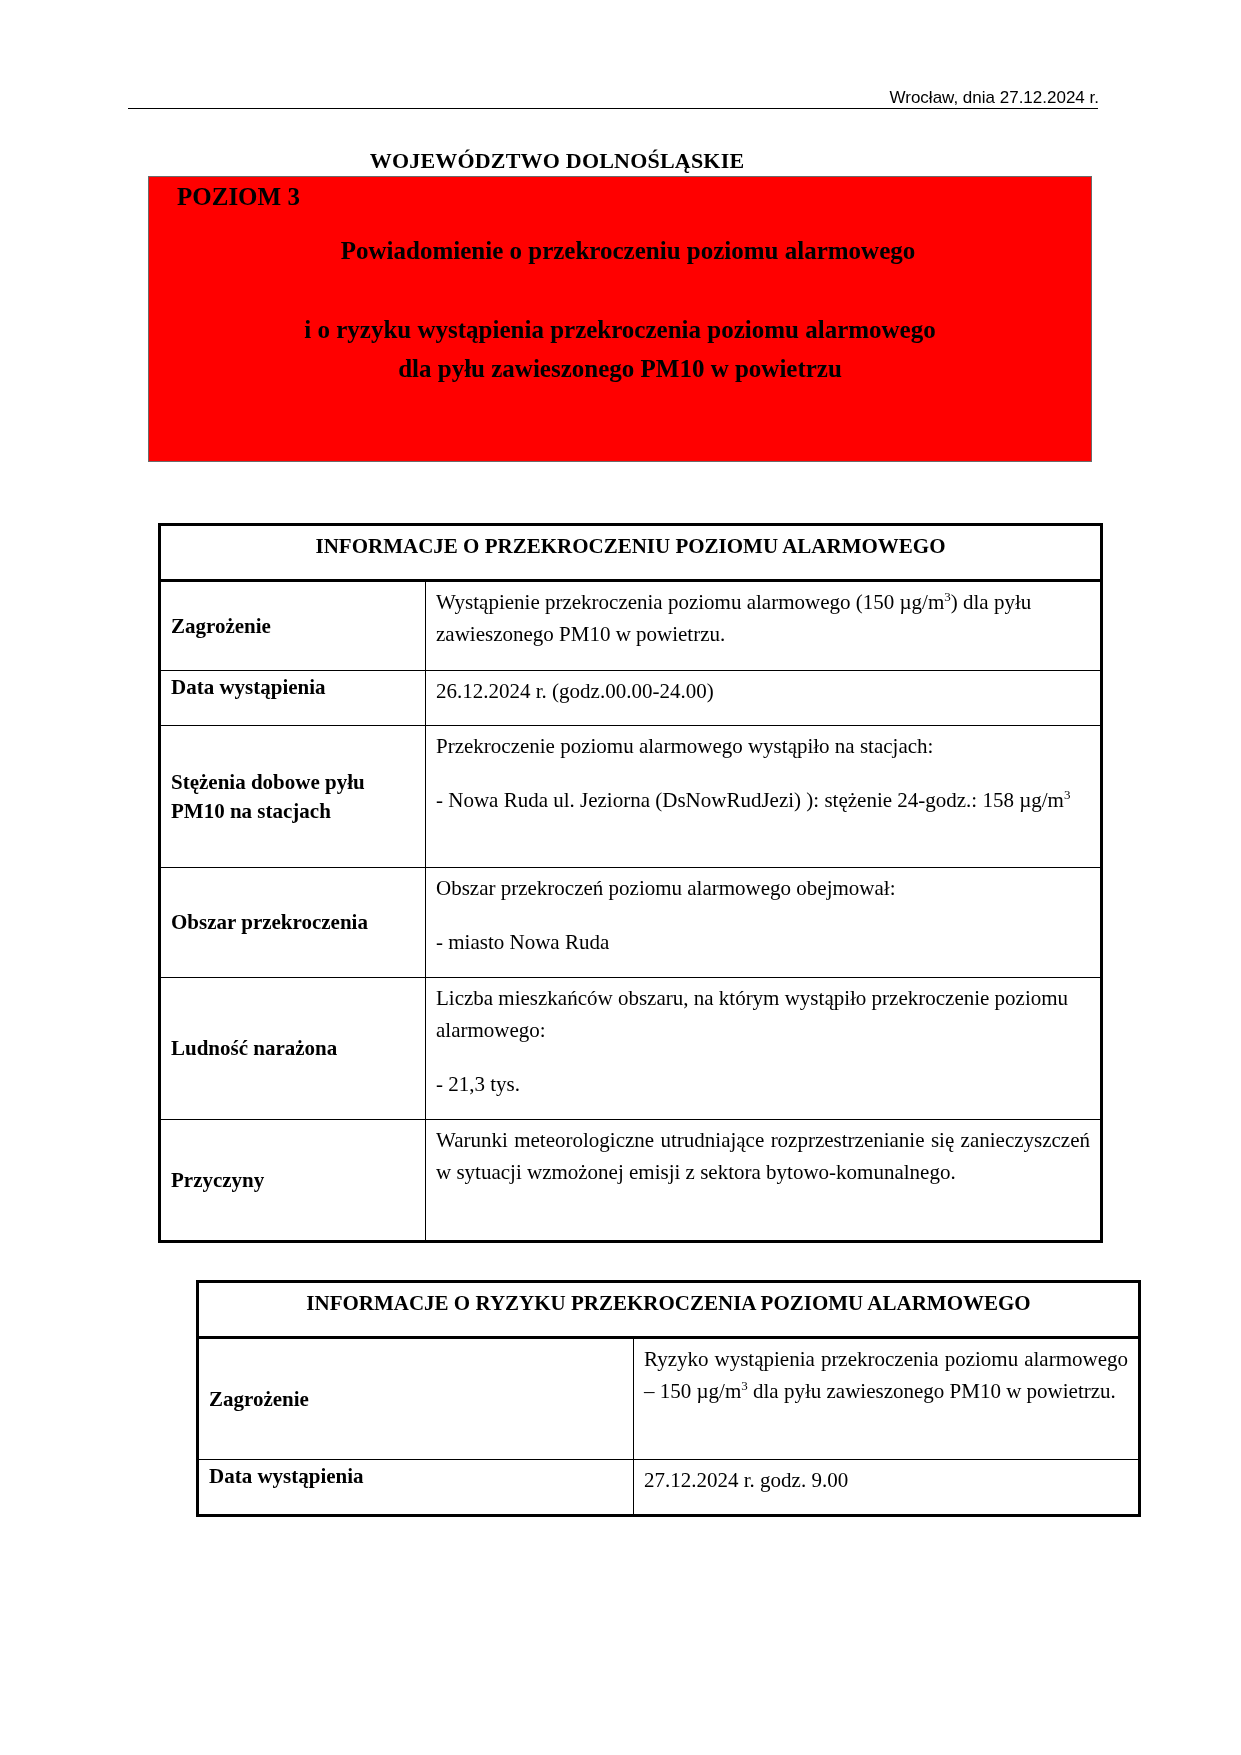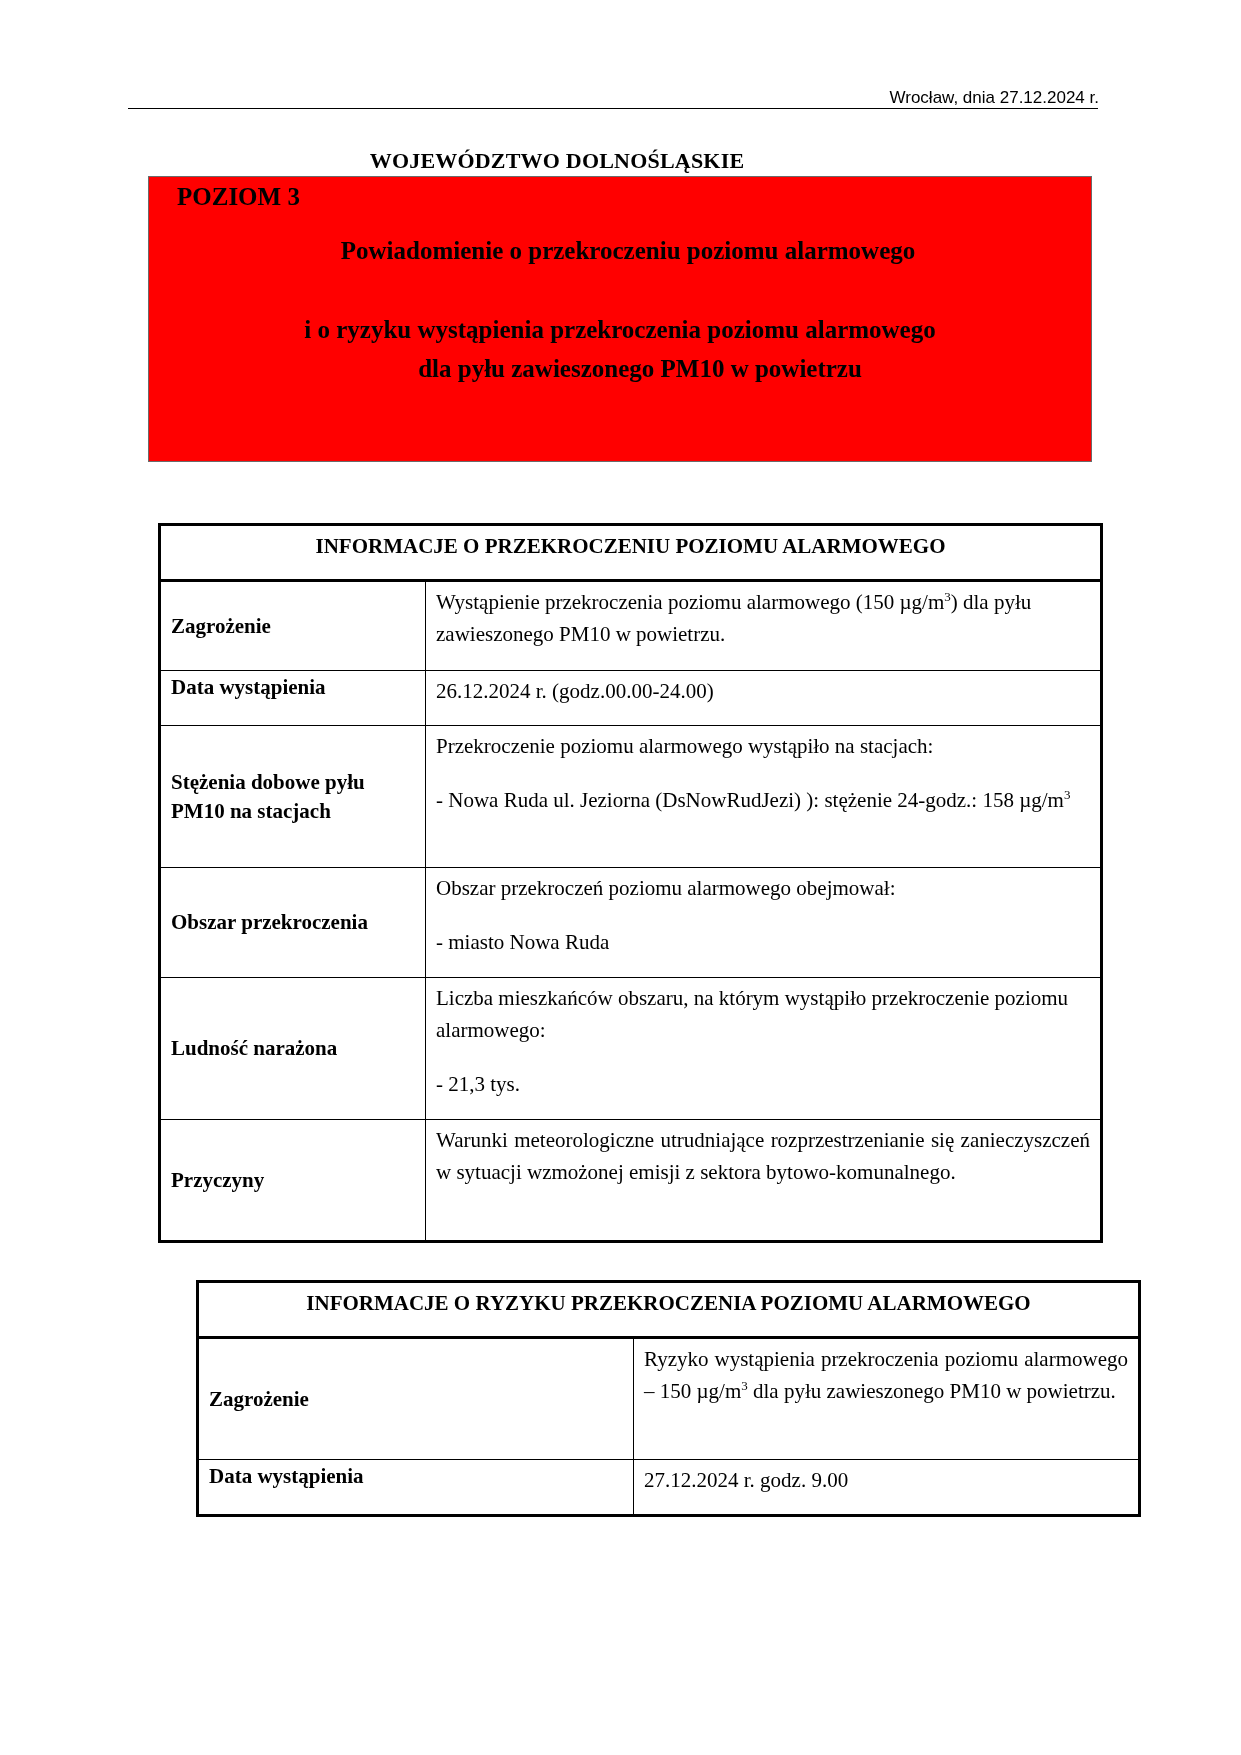--- a/index.html
+++ b/index.html
@@ -5,21 +5,21 @@
   html, body { margin: 0; padding: 0; background: #ffffff; }
   body { width: 1241px; height: 1755px; position: relative; font-family: "Liberation Serif", serif; color: #000; overflow: hidden; }
   .date-line { position: absolute; top: 88px; right: 142px; font-family: "Liberation Sans", sans-serif; font-size: 17px; }
   .header-rule { position: absolute; top: 108px; left: 128px; width: 970px; height: 0; border-top: 1.5px solid #000; }
   .region-title { position: absolute; top: 148px; left: 0; width: 1114px; text-align: center; font-weight: bold; font-size: 22px; letter-spacing: 0.2px; }
   .alert-box { position: absolute; top: 176px; left: 148px; width: 944px; height: 286px; background: #ff0000; border: 1.5px solid #6b6b6b; box-sizing: border-box; }
   .alert-level { position: absolute; top: 6px; left: 28px; font-weight: bold; font-size: 25px; }
   .alert-line { position: absolute; left: 0; width: 100%; text-align: center; font-weight: bold; font-size: 25px; }
   .alert-line.l1 { top: 60px; padding-left: 8px; }
   .alert-line.l2 { top: 119px; margin-top: 20px; }
-  .alert-line.l3 { top: 178px; padding-left: 20px; }
+  .alert-line.l3 { top: 178px; }
 
   table.info { position: absolute; left: 148px; width: 945px; border-collapse: collapse; font-size: 21px; }
   table.info td, table.info th { border: 1.5px solid #000; vertical-align: middle; padding: 0 10px; }
   table.info { border: 3px solid #000; }
   table.info th { font-weight: bold; text-align: center; vertical-align: top; padding-top: 8px; height: 56px; box-sizing: border-box; border-bottom: 3px solid #000; }
   .t1 { top: 523px; margin-left: 10px; }
   .t2 { top: 1280px; margin-left: 48px; }
   td.label { font-weight: bold; }
   td.value { vertical-align: top !important; padding-top: 4px !important; line-height: 32px; }
   td.justify { text-align: justify; }

